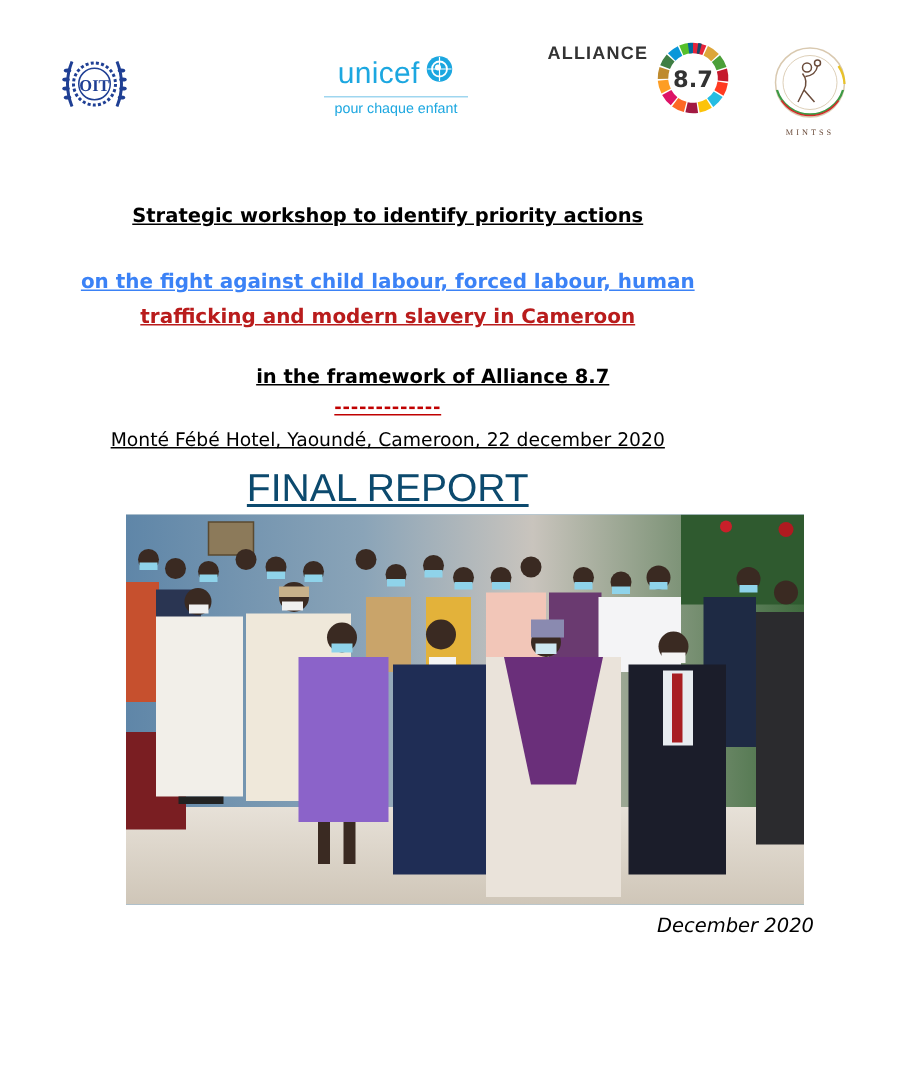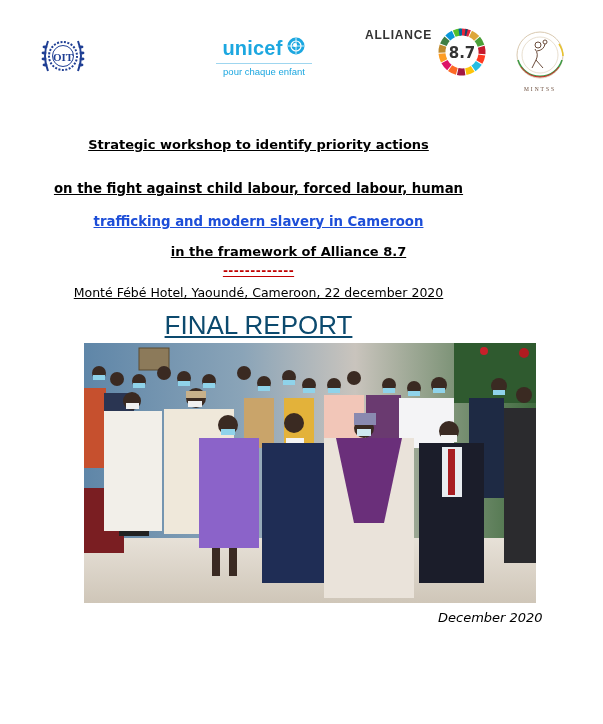--- a/index.html
+++ b/index.html
@@ -5,35 +5,35 @@
   * { box-sizing: border-box; margin: 0; padding: 0; }
   html, body { width: 603px; height: 724px; background: #ffffff; overflow: hidden; }
   body { position: relative; font-family: "DejaVu Sans", sans-serif; }
 
   .logo { position: absolute; }
   #oit { left: 40px; top: 32px; width: 120px; height: 48px; display: flex; align-items: center; }
   #oit .emblem { width: 46px; height: 46px; position: relative; }
   #oit .oit-text { margin-left: 6px; font-family: "Liberation Sans", sans-serif; font-size: 11.5px; line-height: 12.5px; color: #1f3f94; font-weight: bold; }
 
   #unicef { left: 210px; top: 36px; width: 108px; height: 44px; text-align: center; }
-  #unicef .u-main { font-family: "Liberation Sans", sans-serif; font-size: 20px; font-weight: bold; color: #1ca7e0; letter-spacing: 0.2px; display: flex; align-items: center; justify-content: center; gap: 3px; }
+  #unicef .u-main { font-family: "Liberation Sans", sans-serif; font-size: 20px; font-weight: normal; color: #1ca7e0; letter-spacing: 0.2px; display: flex; align-items: center; justify-content: center; gap: 3px; }
   #unicef .u-rule { height: 1px; background: #9fd6ef; margin: 2px 6px 2px 6px; }
   #unicef .u-sub { font-family: "Liberation Sans", sans-serif; font-size: 9.5px; color: #1ca7e0; }
 
   #alliance { left: 365px; top: 28px; width: 130px; height: 52px; display: flex; align-items: flex-start; }
   #alliance .a-text { font-family: "Liberation Sans", sans-serif; font-weight: bold; font-size: 12px; letter-spacing: 0.8px; color: #333; margin-right: 6px; }
 
   #mintss { left: 514px; top: 30px; width: 52px; height: 60px; text-align: center; }
   #mintss .m-text { font-family: "Liberation Serif", serif; font-size: 5.5px; letter-spacing: 2px; color: #6b4c3b; margin-top: 2px; }
 
   .t { position: absolute; left: 0; width: 517px; text-align: center; text-decoration: underline; }
   .bold-title { font-family: "DejaVu Sans", sans-serif; font-weight: bold; }
   #line1 { top: 137px; font-size: 13px; color: #000; }
-  #line2 { top: 181px; font-size: 13.3px; color: #000000; }
-  #line3 { top: 214px; font-size: 13.3px; color: #1d4ed8; }
+  #line2 { top: 181px; font-size: 13.3px; color: #3b82f6; }
+  #line3 { top: 204px; font-size: 13.3px; color: #b91c1c; }
   #line4 { top: 244px; font-size: 13px; color: #000; margin-left: 30px; }
   #dashes { top: 264px; font-size: 12px; color: #c00000; font-weight: bold; letter-spacing: 0.5px; }
   #venue { top: 285px; font-size: 12.5px; color: #000; font-family: "DejaVu Sans", sans-serif; text-align: center; }
   #final { top: 310px; font-size: 26px; color: #0c4a6e; font-family: "Liberation Sans", sans-serif; font-weight: normal; letter-spacing: 0px; }
 
   #photo { position: absolute; left: 84px; top: 343px; width: 452px; height: 260px; overflow: hidden; background: #6f8fa6; }
 
   #date { position: absolute; left: 438px; top: 610px; font-size: 13px; font-style: italic; color: #000; font-family: "DejaVu Sans", sans-serif; }
 </style>
 </head>

